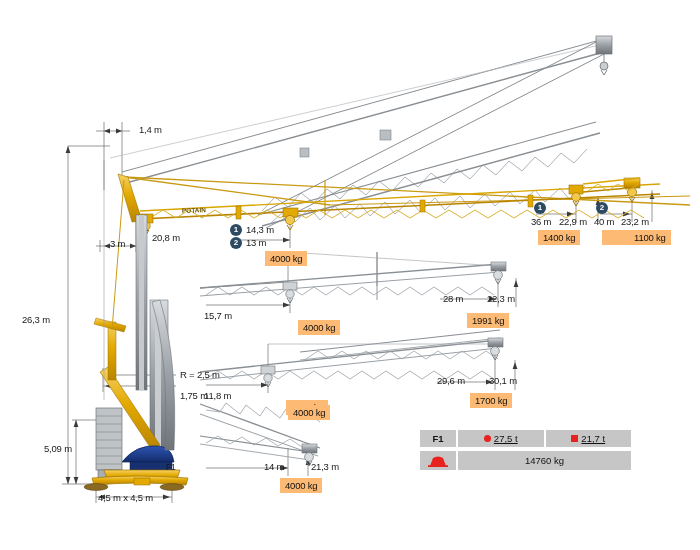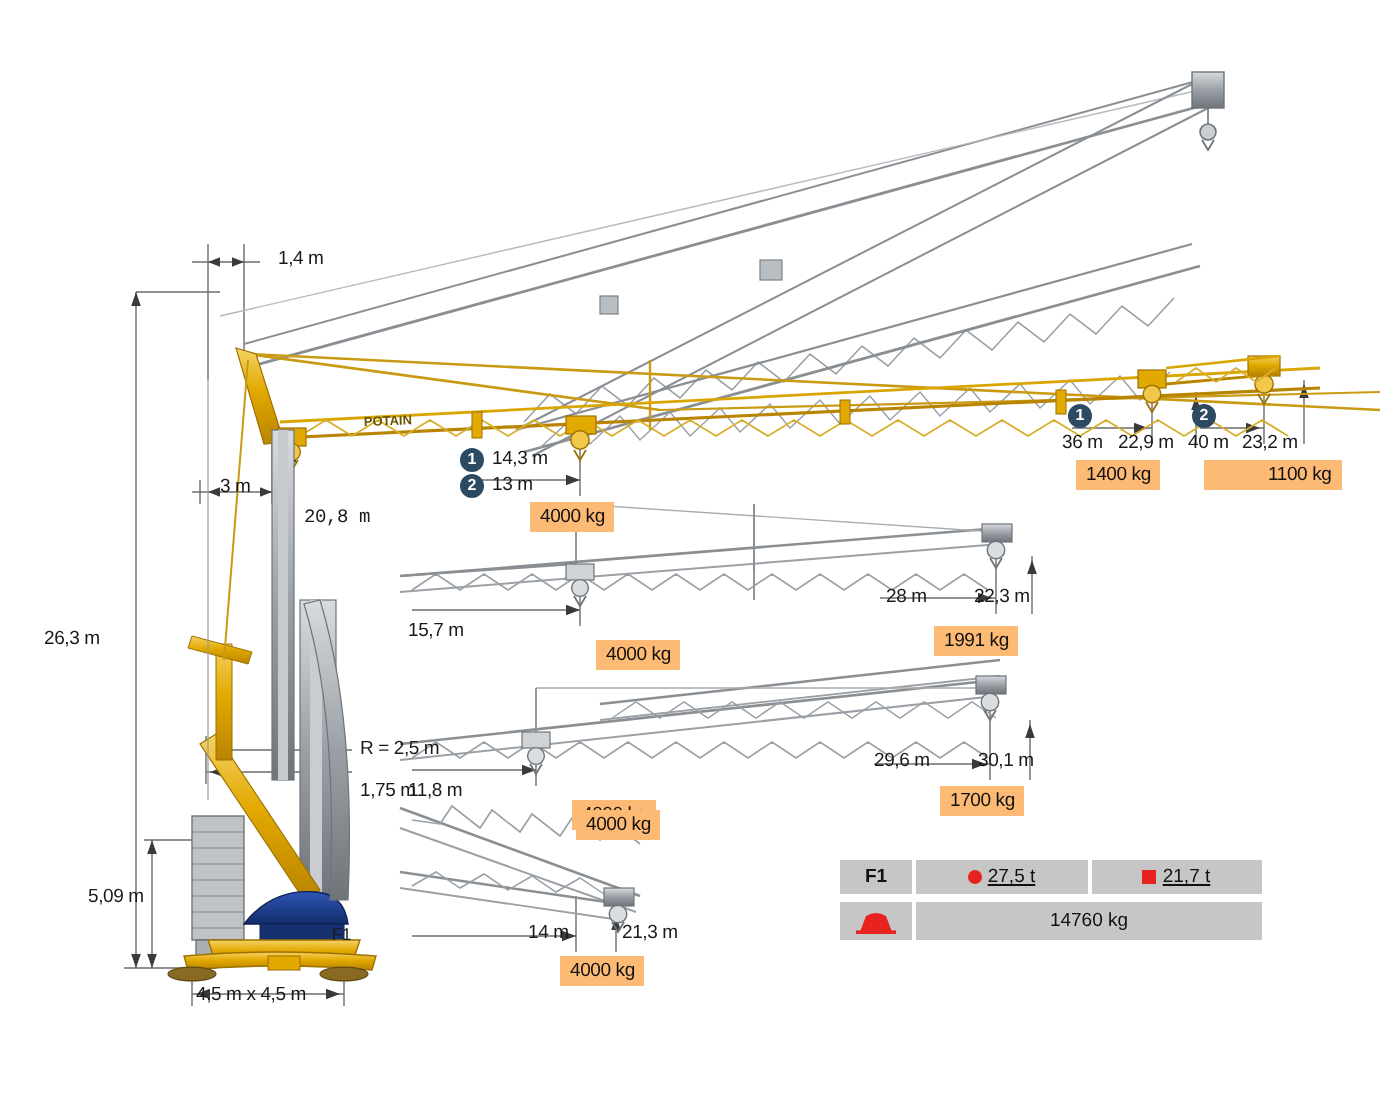--- a/index.html
+++ b/index.html
@@ -356,21 +356,21 @@
         <circle cx="309" cy="457" r="4.4" fill="#d9dde0" stroke="#6E747A" stroke-width="0.7"></circle>
         <path d="M306 461 l3 5 l3 -5" fill="none" stroke="#6E747A" stroke-width="0.9"></path>
       </g>
     </g>
 
     <text x="182" y="213" font-family="Liberation Sans, sans-serif" font-size="6.5" font-weight="bold" fill="#6b5200" transform="rotate(-2.2 182 213)">POTAIN</text>
   </svg>
 
   <div class="lbl" style="left:139px;top:124px;">1,4 m</div>
   <div class="lbl" style="left:110px;top:238px;">3 m</div>
-  <div class="lbl" style="left:152px;top:253px;font-family:Liberation Mono, monospace;">20,8 m</div>
+  <div class="lbl" style="left:152px;top:232px;">20,8 m</div>
   <div class="lbl" style="left:22px;top:314px;">26,3 m</div>
   <div class="lbl" style="left:180px;top:369px;">R = 2,5 m</div>
   <div class="lbl" style="left:180px;top:390px;">1,75 m</div>
   <div class="lbl" style="left:44px;top:443px;">5,09 m</div>
   <div class="lbl" style="left:98px;top:492px;">4,5 m x 4,5 m</div>
   <div class="lbl" style="left:166px;top:462px;font-size:8.5px;">F1</div>
 
   <div class="badge" style="left:230px;top:224px;">1</div>
   <div class="lbl" style="left:246px;top:224px;">14,3 m</div>
   <div class="badge" style="left:230px;top:237px;">2</div>

